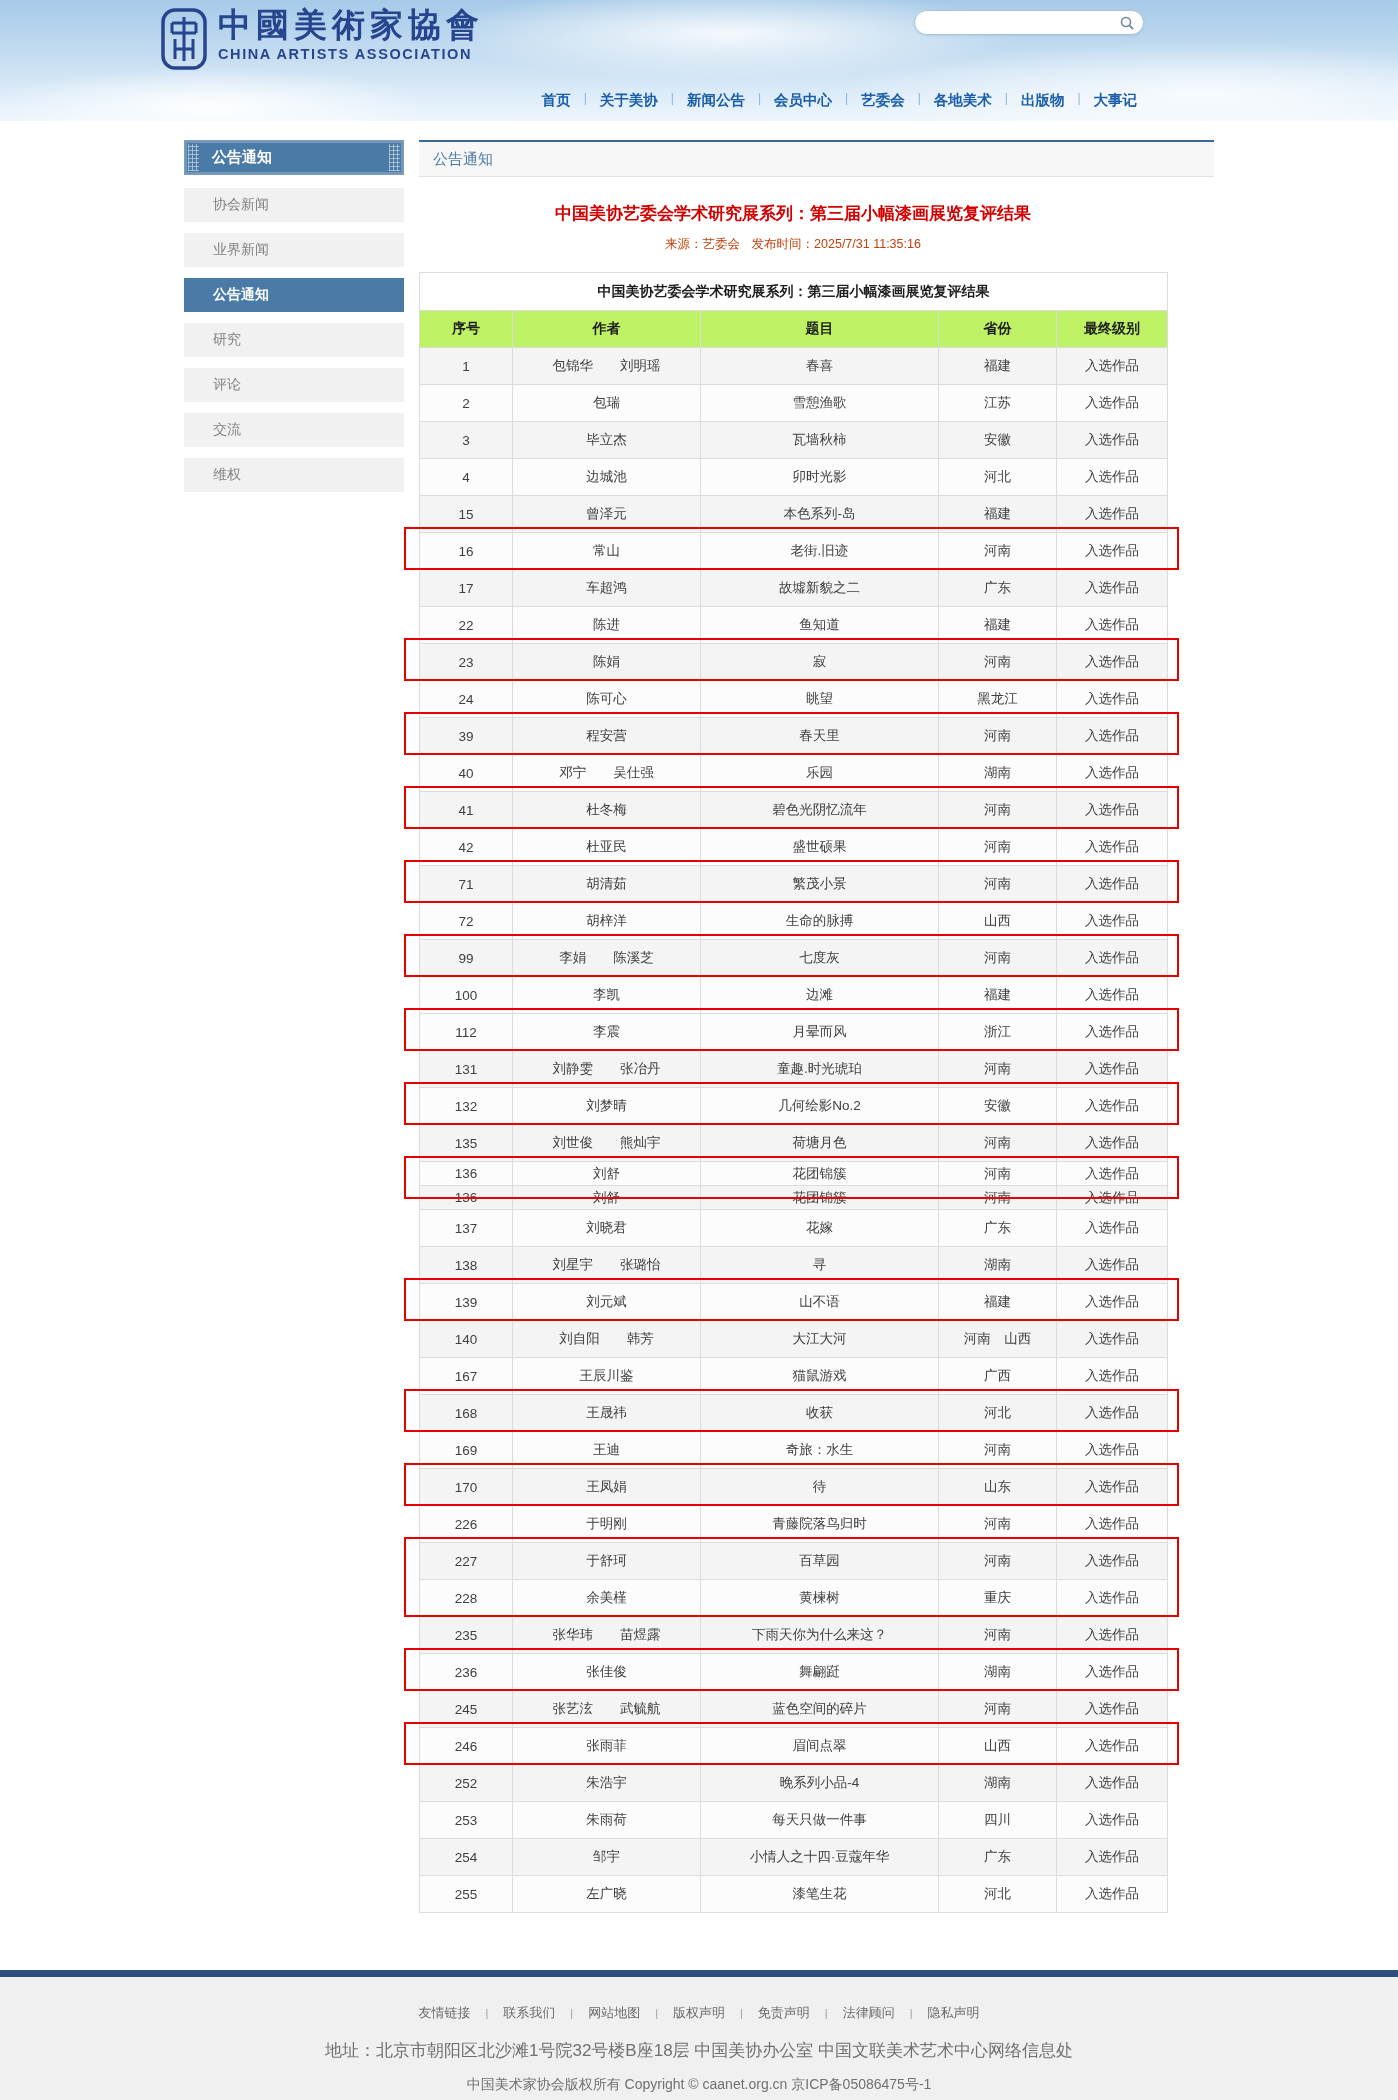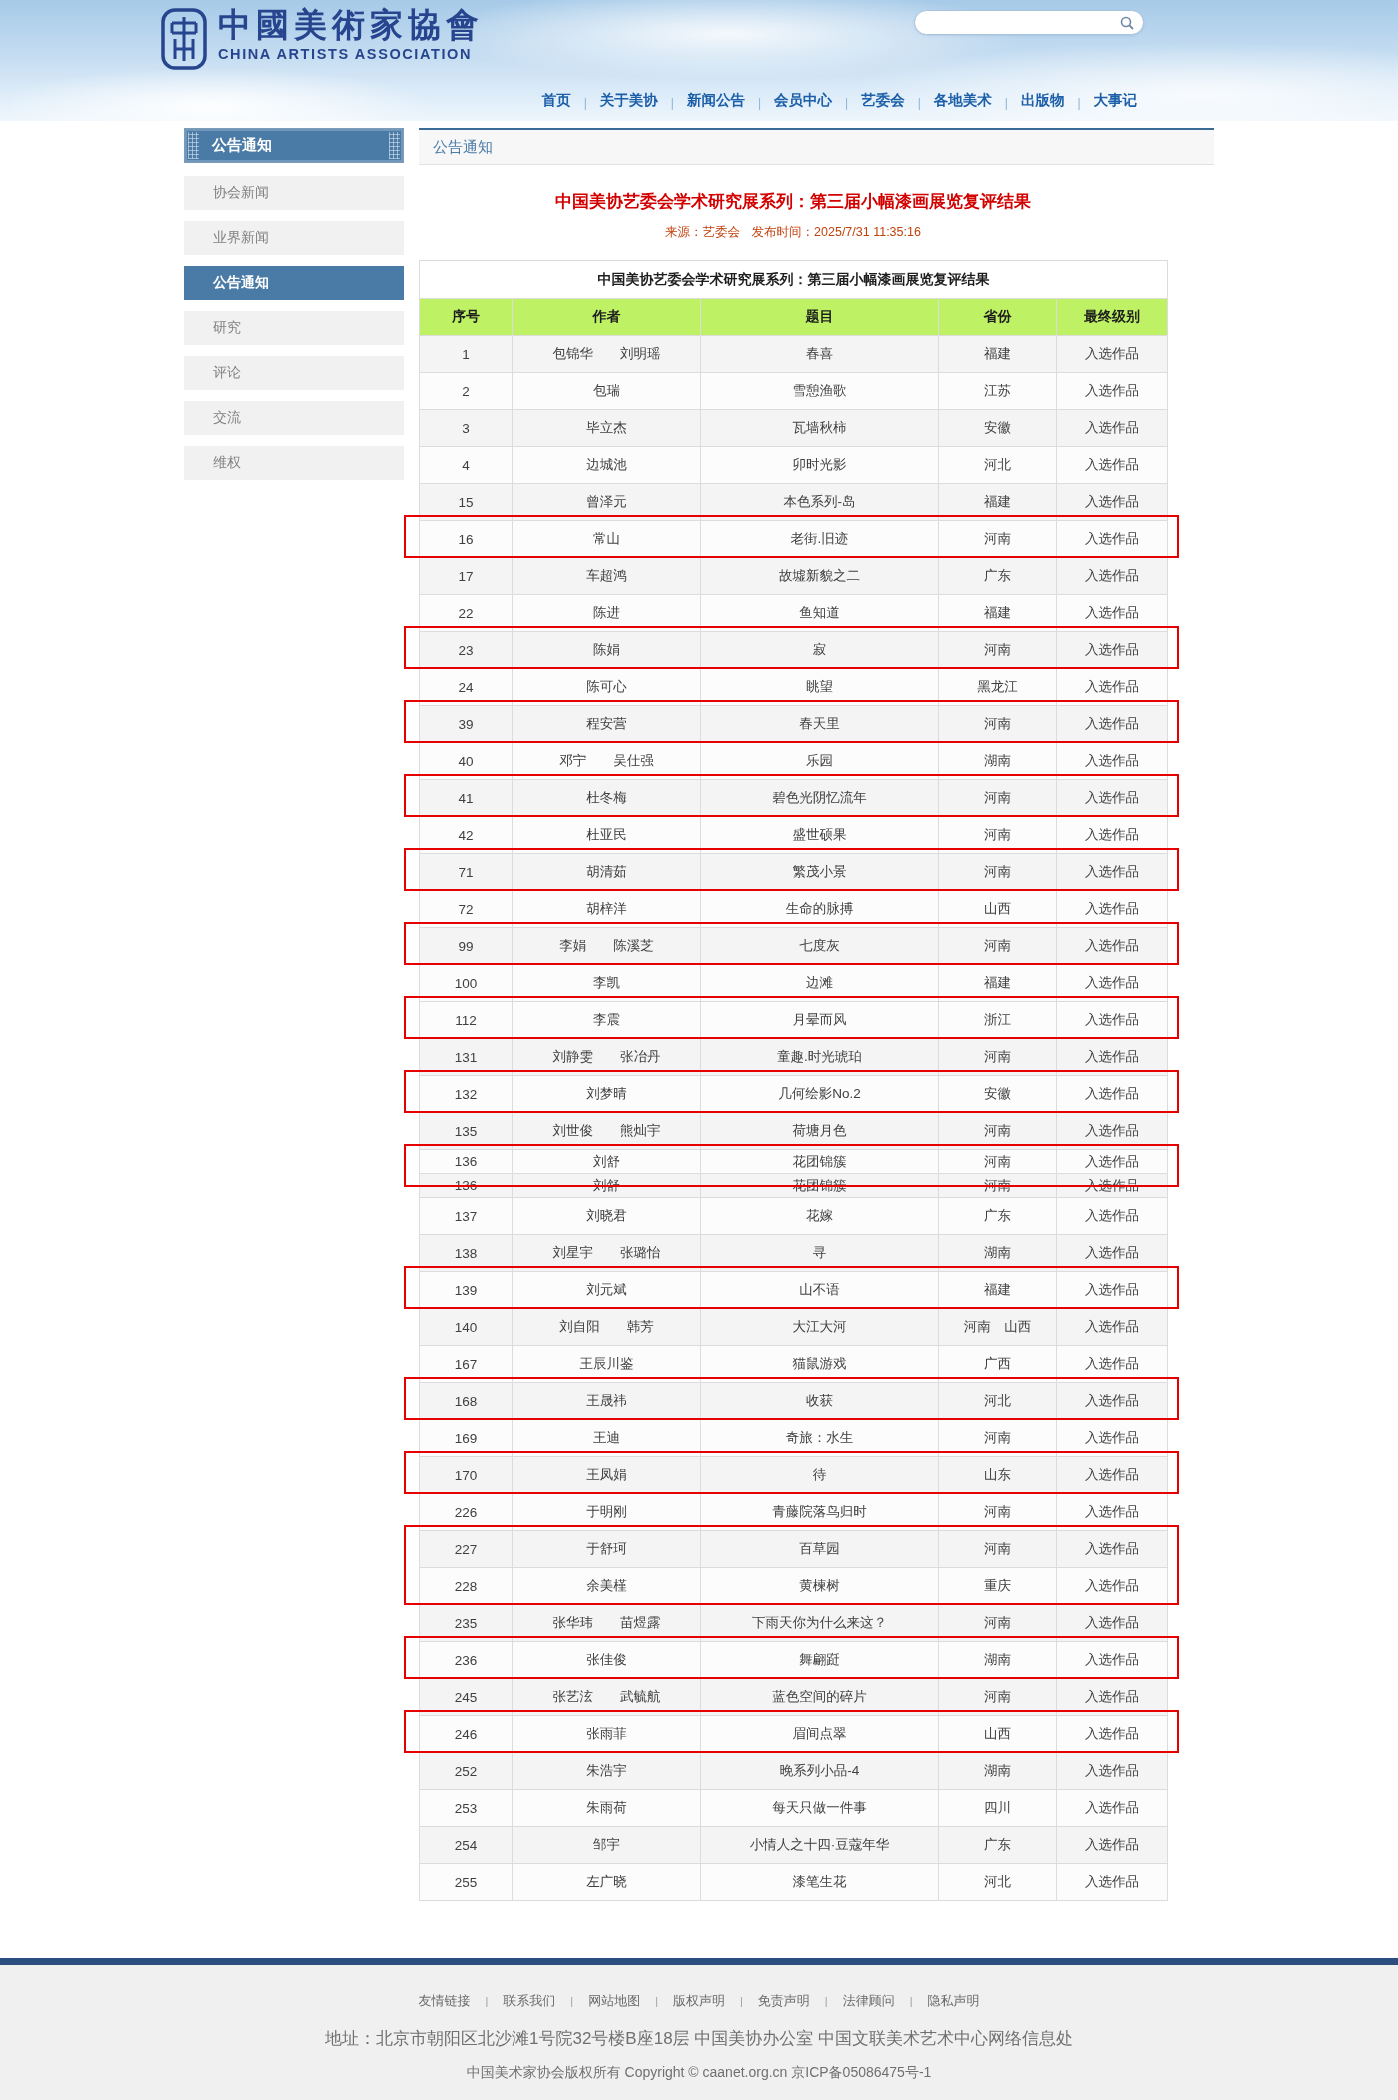--- a/index.html
+++ b/index.html
@@ -14,25 +14,25 @@
       radial-gradient(ellipse 320px 55px at 15% 88%, rgba(255,255,255,.95), transparent 70%),
       radial-gradient(ellipse 420px 65px at 52% 28%, rgba(255,255,255,.85), transparent 70%),
       radial-gradient(ellipse 520px 75px at 86% 78%, rgba(255,255,255,.8), transparent 70%),
       linear-gradient(180deg,#a6cae8 0%,#c4dcf1 45%,#e2effa 85%,#eef6fc 100%);}
   .hcontainer{width:1030px;margin:0 auto;height:100%;position:relative}
   .logo{position:absolute;left:-24px;top:7px;display:flex;align-items:flex-start;gap:10px;cursor:pointer}
   .logo-text .cn{font-family:"DejaVu Serif",serif;font-weight:bold;font-size:33px;color:var(--logo_navy);letter-spacing:5px;line-height:1.1}
   .logo-text .en{font-size:14.5px;font-weight:bold;color:var(--logo_navy);letter-spacing:1.6px;margin-top:3px}
   .search{position:absolute;right:70px;top:10px;width:230px;height:25px;border:1px solid #a9c3dd;border-radius:13px;background:#fff;display:flex;align-items:center;padding:0 9px;box-shadow:0 1px 2px rgba(80,120,160,.15)}
   .search input{flex:1;border:none;outline:none;font-size:12px;background:transparent;color:#444}
-  .main-nav{position:absolute;right:64px;bottom:11px;display:flex;align-items:flex-end;font-size:14.5px;font-weight:bold;white-space:nowrap}
+  .main-nav{position:absolute;right:64px;bottom:11px;display:flex;align-items:flex-start;font-size:14.5px;font-weight:bold;white-space:nowrap}
   .nav-link{color:var(--nav_blue);text-decoration:none;padding:0 13px;cursor:pointer}
   .nav-sep{color:#8fb3d8;font-weight:normal;font-size:12px}
   
-  .container{width:1030px;margin:0 auto;display:flex;gap:15px;padding-top:7px;align-items:flex-start}
+  .container{width:1030px;margin:12px auto;display:flex;gap:15px;padding-top:7px;align-items:flex-start}
   
   .sidebar{width:220px;flex:none}
   .side-head{height:35px;background:var(--sidebar_blue);border:1px solid #7c9cb8;color:#fff;font-weight:bold;font-size:15px;display:flex;align-items:center;padding-left:27px;position:relative;box-shadow:inset 0 0 0 2px rgba(255,255,255,.22);margin-bottom:13px}
   .side-head::before,.side-head::after{content:"";position:absolute;top:3px;bottom:3px;width:11px;opacity:.85;
     background-image:repeating-linear-gradient(90deg,rgba(255,255,255,.55) 0 1px,transparent 1px 4px),
                      repeating-linear-gradient(0deg,rgba(255,255,255,.55) 0 1px,transparent 1px 4px)}
   .side-head::before{left:3px}.side-head::after{right:3px}
   .side-item{height:34px;background:#f1f1f1;color:#828282;font-size:14px;display:flex;align-items:center;padding-left:29px;margin-bottom:11px;cursor:pointer}
   .side-item.active{background:var(--sidebar_blue);color:#fff;font-weight:bold}
   

